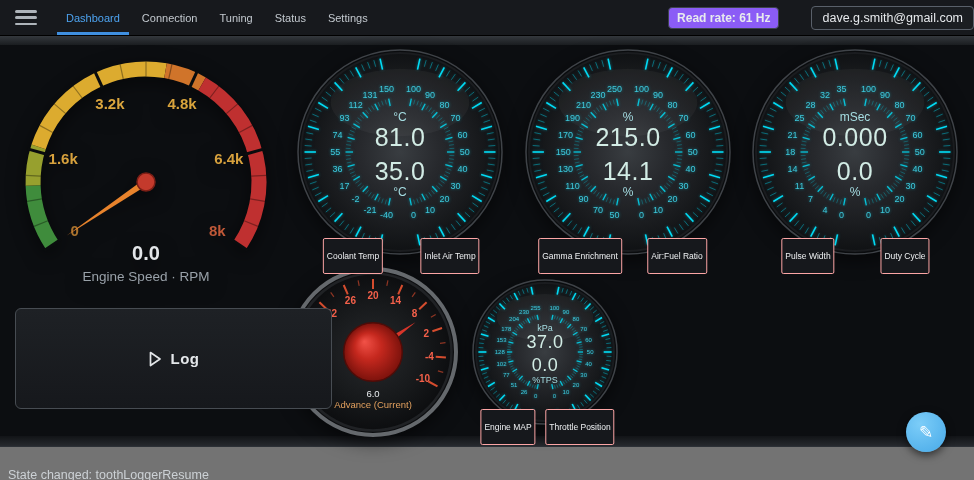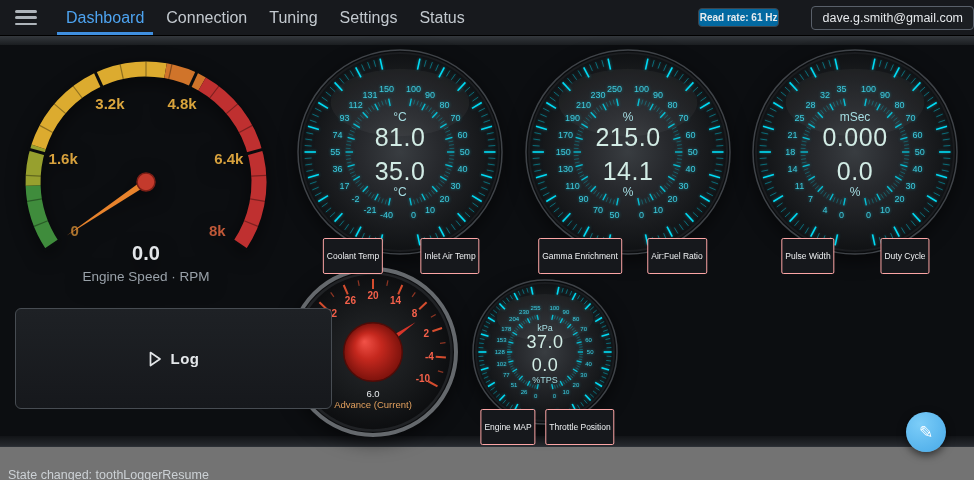--- a/index.html
+++ b/index.html
@@ -7,27 +7,27 @@
               font-family:"Liberation Sans", sans-serif; }
   .app { position:relative; width:974px; height:480px; background:#0a0c0e; }
 
   
   .topnav { position:absolute; top:0; left:0; right:0; height:36px; background:#17191d;
             display:flex; align-items:center; border-bottom:1px solid #000; z-index:10; }
   .hamburger { width:22px; height:15px; margin-left:15px; display:flex; flex-direction:column;
                justify-content:space-between; cursor:pointer; }
   .hamburger span { display:block; height:2.5px; background:#aeb4ba; border-radius:2px; }
   .tabs { display:flex; height:100%; margin-left:18px; }
-  .tab { position:relative; display:flex; align-items:center; padding:0 11px; font-size:16px;
+  .tab { position:relative; display:flex; align-items:center; padding:0 11px; font-size:11px;
          color:#c3c9cf; cursor:pointer; }
   .tab.active { color:#4da3f0; }
   .tab.active::after { content:""; position:absolute; left:2px; right:2px; bottom:0; height:3px;
                        background:#3f8fe0; }
-  .readrate { margin-left:auto; background:#0369a1; border:1px solid #3e444b; border-radius:4px;
-              padding:3px 1px; font-size:10px; font-weight:bold; color:#e8ebee; white-space:nowrap; }
+  .readrate { margin-left:auto; background:#8b5cf6; border:1px solid #3e444b; border-radius:4px;
+              padding:3px 8px; font-size:12px; font-weight:bold; color:#e8ebee; white-space:nowrap; }
   .email { margin-left:32px; background:#1b1e22; border:1px solid #59606a;
            border-radius:4px; padding:4px 10px; font-size:12.5px; color:#e6e9ec; white-space:nowrap;
            cursor:text; }
 
   
   .dash { position:absolute; top:36px; left:0; right:0; height:410px; background:#0c0e11; }
   .dash::before { content:""; position:absolute; top:0; left:0; right:0; height:9px;
                   background:linear-gradient(#34383d,#1a1d20); }
   .dash::after { content:""; position:absolute; bottom:0; left:0; right:0; height:10px;
                  background:linear-gradient(#121417,#26292e); }
@@ -63,22 +63,22 @@
   <nav class="topnav">
     <div class="hamburger">
         <span></span>
         <span></span>
         <span></span>
       </div>
     <div class="tabs" id="tabs">
         <div class="tab active">Dashboard</div>
         <div class="tab">Connection</div>
         <div class="tab">Tuning</div>
+        <div class="tab">Status</div>
         <div class="tab">Settings</div>
-        <div class="tab">Status</div>
       </div>
     <div class="readrate">Read rate: 61 Hz</div>
     <div class="email">dave.g.smith@gmail.com</div>
   </nav>
 
   <main class="dash">
 
     <svg id="rpmGauge" class="gauge" style="left:0;top:0" width="292" height="260">
         <path d="M 52.3 209.2 A 113 113 0 0 1 33.1 149.5" fill="none" stroke="#3f8c3c" stroke-width="15"></path>
         <path d="M 33.1 149.5 A 113 113 0 0 1 38.6 110.9" fill="none" stroke="#97a02e" stroke-width="15"></path>

